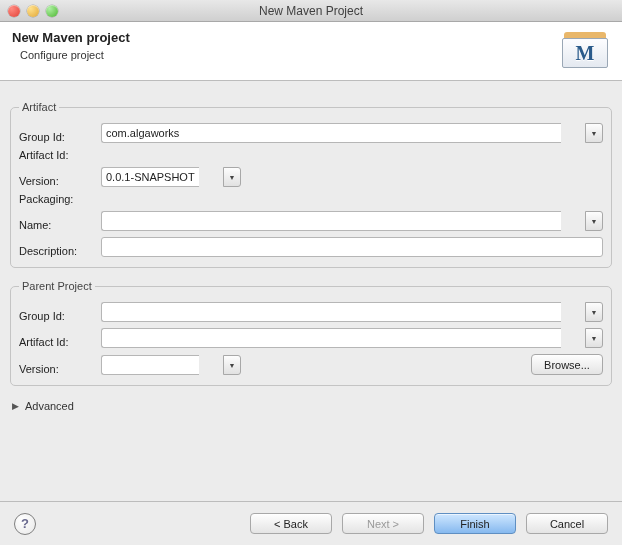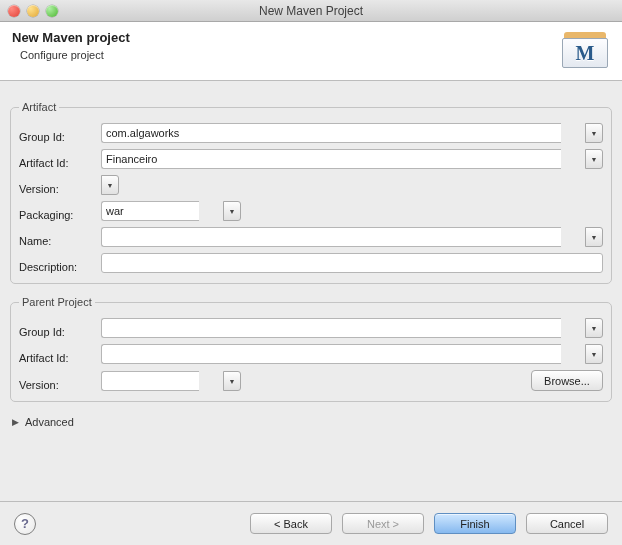--- a/index.html
+++ b/index.html
@@ -192,45 +192,34 @@
       <div class="combo-wrapper">
         <input class="combo-input" value="com.algaworks" style="">
         <div class="combo-btn">
             <span>▼</span>
           </div>
       </div>
     </div>
 
     <div class="form-row">
       <label>Artifact Id:</label>
-      <div class="combo-wrapper">
-        <input class="combo-input" value="Financeiro" style="">
-        <div class="combo-btn">
-            <span>▼</span>
-          </div>
-      </div>
     </div>
 
     <div class="form-row">
       <label>Version:</label>
       <div class="combo-wrapper fixed" style="width:140px">
+        <input class="combo-input" value="0.0.1-SNAPSHOT" style="">
         <div class="combo-btn">
             <span>▼</span>
           </div>
       </div>
     </div>
 
     <div class="form-row">
       <label>Packaging:</label>
-      <div class="combo-wrapper fixed" style="width:140px">
-        <input class="combo-input" value="war" style="">
-        <div class="combo-btn">
-            <span>▼</span>
-          </div>
-      </div>
     </div>
 
     <div class="form-row">
       <label>Name:</label>
       <div class="combo-wrapper">
         <input class="combo-input" value="" style="">
         <div class="combo-btn">
             <span>▼</span>
           </div>
       </div>

